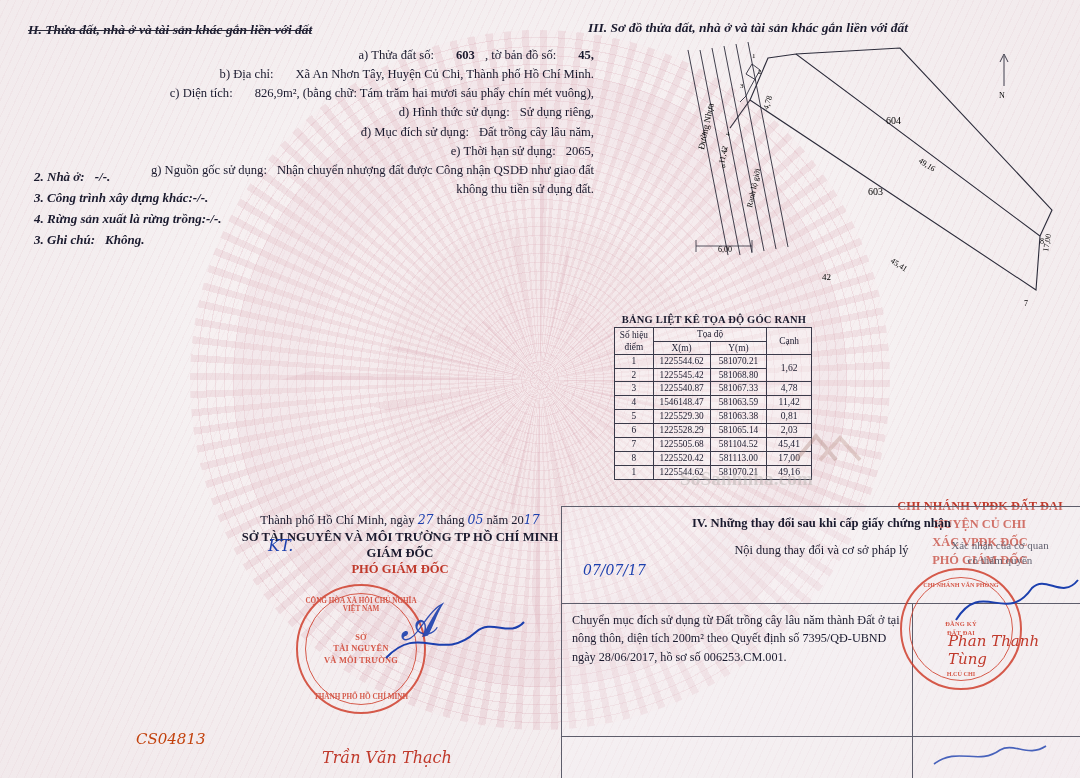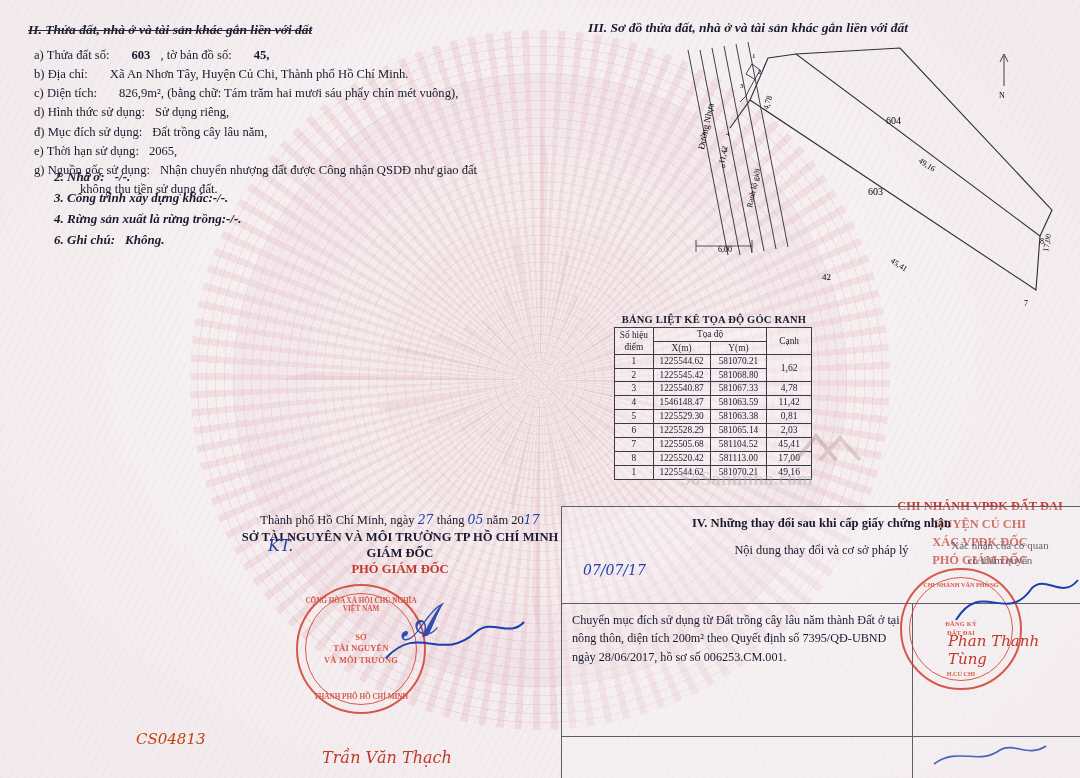--- a/index.html
+++ b/index.html
@@ -46,25 +46,25 @@
   
   .sec-title{
     font-weight:bold; font-size:13.5px; font-style:italic;
   }
   .hdr-left{ position:absolute; left:28px; top:20px; width:540px; }
   .hdr-left .strike{ position:relative; display:inline-block; }
   .hdr-left .strike:after{
     content:""; position:absolute; left:0; right:0; top:52%; height:1px; background:#2b2b3a;
   }
   .body-left{ position:absolute; left:34px; top:46px; width:560px; font-size:12.6px; line-height:1.52; }
-  .body-left .row{ white-space:nowrap; }
+  .body-left .row{ white-space:nowrap;text-align:right; }
   .bold{ font-weight:bold; }
   .sp-1{ display:inline-block; width:22px; }
   .sp-2{ display:inline-block; width:10px; }
-  .numlist{ position:absolute; left:34px; top:166px; font-size:13px; line-height:1.62; font-style:italic; font-weight:bold;margin-left:20px; }
+  .numlist{ position:absolute; left:34px; top:166px; font-size:13px; line-height:1.62; font-style:italic; font-weight:bold; }
   .numlist .v{ font-weight:bold; font-style:italic; }
 
   
   .hdr-right{ position:absolute; left:588px; top:20px; font-size:13.5px; font-weight:bold; font-style:italic; }
 
   .plot{ position:absolute; left:600px; top:40px; width:470px; height:300px; }
 
   
   .coord-wrap{ position:absolute; left:614px; top:274px; width:200px;margin-top:40px; }
   .coord-cap{ text-align:center; font-size:10.5px; font-weight:bold; letter-spacing:.2px; margin-bottom:2px; }
@@ -173,21 +173,21 @@
   </div>
   <div class="row" style="padding-left:46px">
     <span>không thu tiền sử dụng đất.</span>
   </div>
 </div>
 
 <div class="numlist">
   <div><span>2. Nhà ở:</span><span class="sp-2"></span><span class="v">-/-.</span></div>
   <div><span>3. Công trình xây dựng khác:</span><span class="v">-/-.</span></div>
   <div><span>4. Rừng sản xuất là rừng trồng:</span><span class="v">-/-.</span></div>
-  <div><span>6. Ghi chú:</span><span class="sp-2"></span><span class="v">Không.</span></div>
+  <div><span>3. Ghi chú:</span><span class="sp-2"></span><span class="v">Không.</span></div>
 </div>
 
 <div class="hdr-right">III. Sơ đồ thửa đất, nhà ở và tài sản khác gắn liền với đất</div>
 
 <div class="plot">
   <svg width="470" height="300" viewBox="0 0 470 300">
 
     <g stroke="#2b2b3a" fill="none" stroke-width="0.9">
       <line x1="88" y1="10" x2="128" y2="215"></line>
       <line x1="100" y1="10" x2="140" y2="215"></line>

